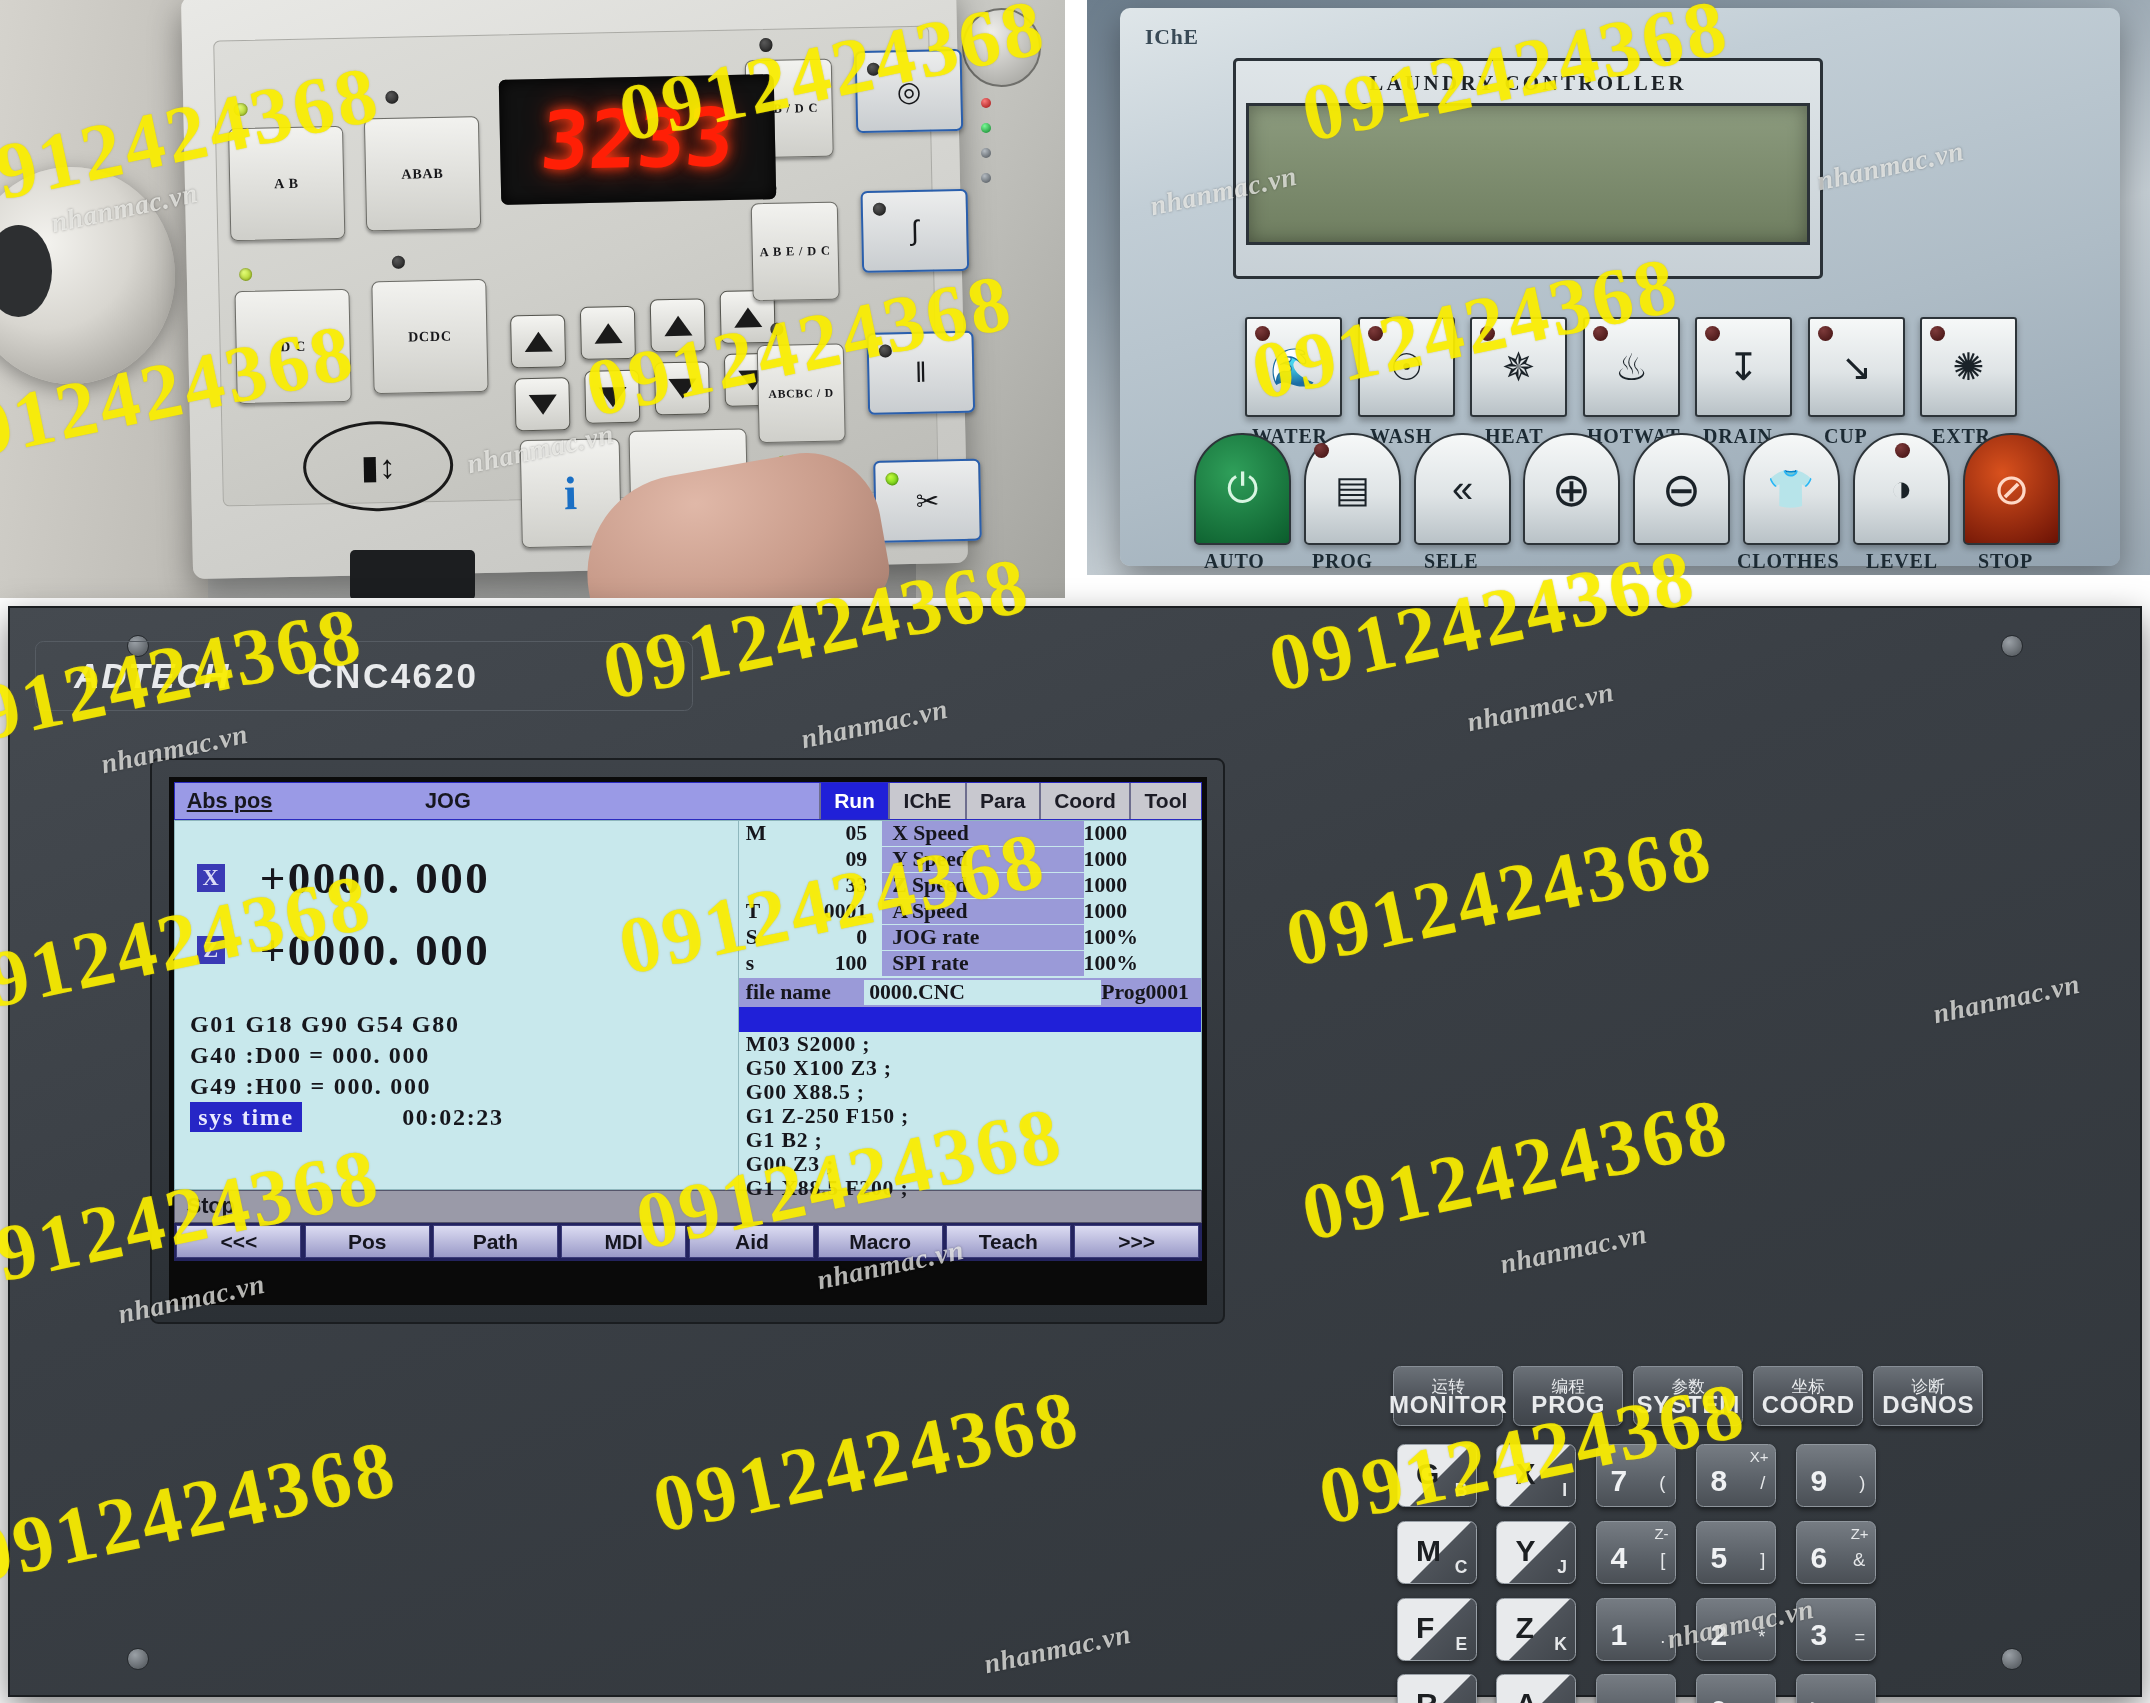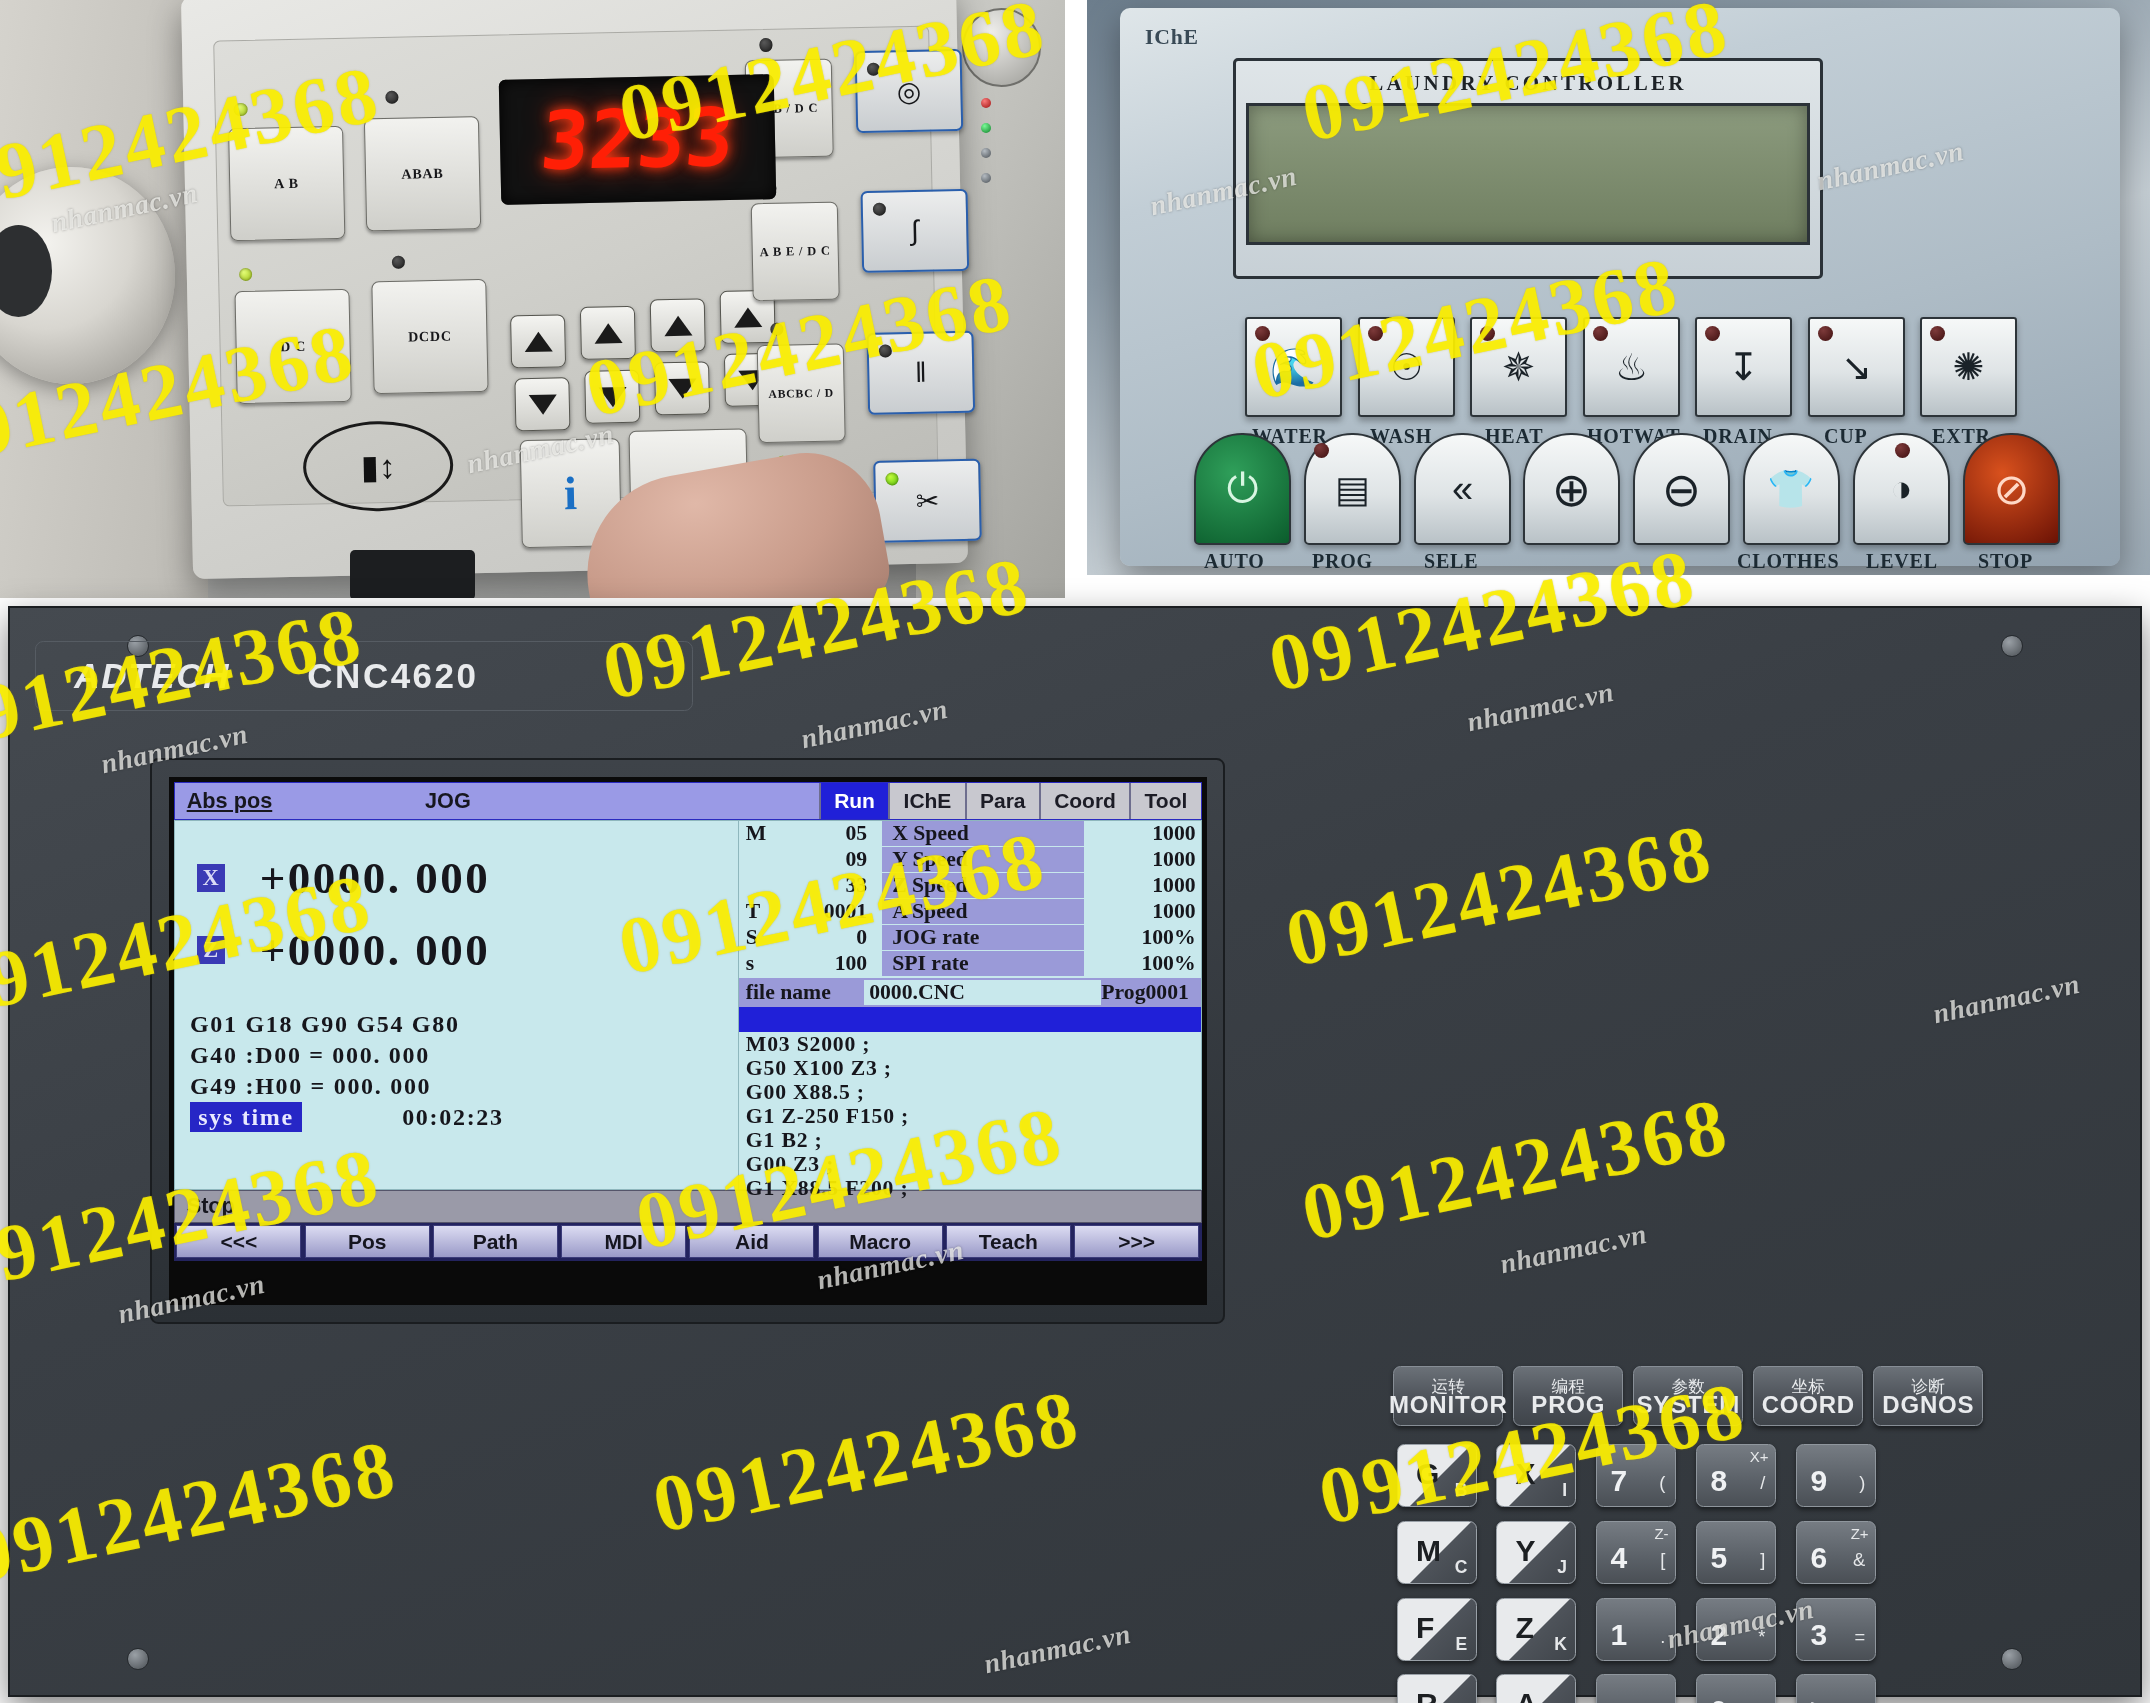--- a/index.html
+++ b/index.html
@@ -245,21 +245,21 @@
   }
   #scr-right {
     width:45%; background:#c8e8ec; border:1.7px solid #8fb7bd; border-left:none;
     font-family:"Liberation Serif", serif; font-size:21.7px; color:#16161c;
     font-weight:bold;
   }
   .prm-row { display:flex; height:26px; align-items:center; }
   .prm-k { width:43px; text-align:left; padding-left:6.7px; }
   .prm-n { width:100px; text-align:right; padding-right:15px; }
   .prm-lbl { flex:1; background:#9a9ad8; padding-left:10px; }
-  .prm-val { width:117px; text-align:right; padding-right:5px; }
+  .prm-val { width:117px; padding-right:13px; }
   #prm-file {
     display:flex; height:30px; align-items:center; background:#9a9ad8;
     border-top:1.7px solid #c8e8ec;
   }
   #prm-file .ff-a{padding-left:6.7px;width:125px;}
   #prm-file .ff-b{background:#c8e8ec;flex:1;padding-left:5px;}
   #prm-file .ff-c{padding-right:11.7px;}
   #gcode-hl { height:25px; background:#2020d8; }
   .gline { height:24px; padding-left:6.7px; letter-spacing:0.8px; }
   #scr-statusbar {

